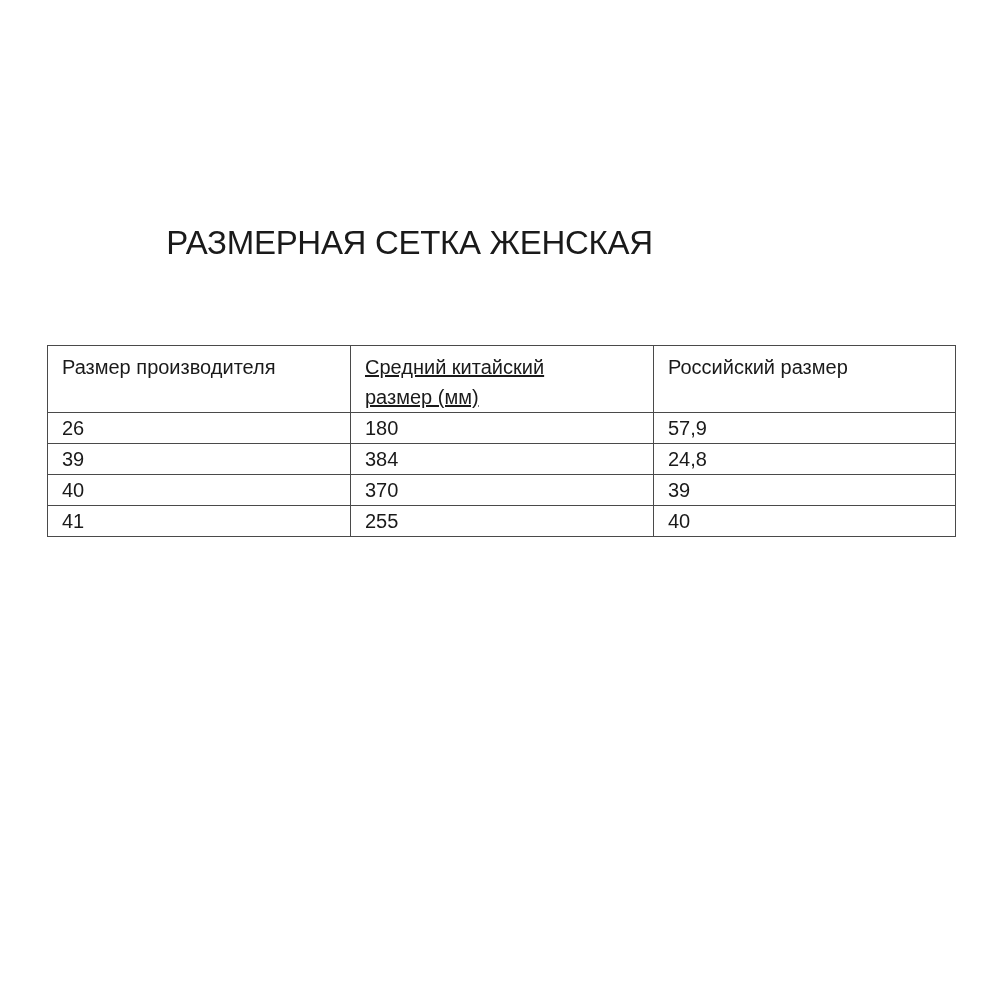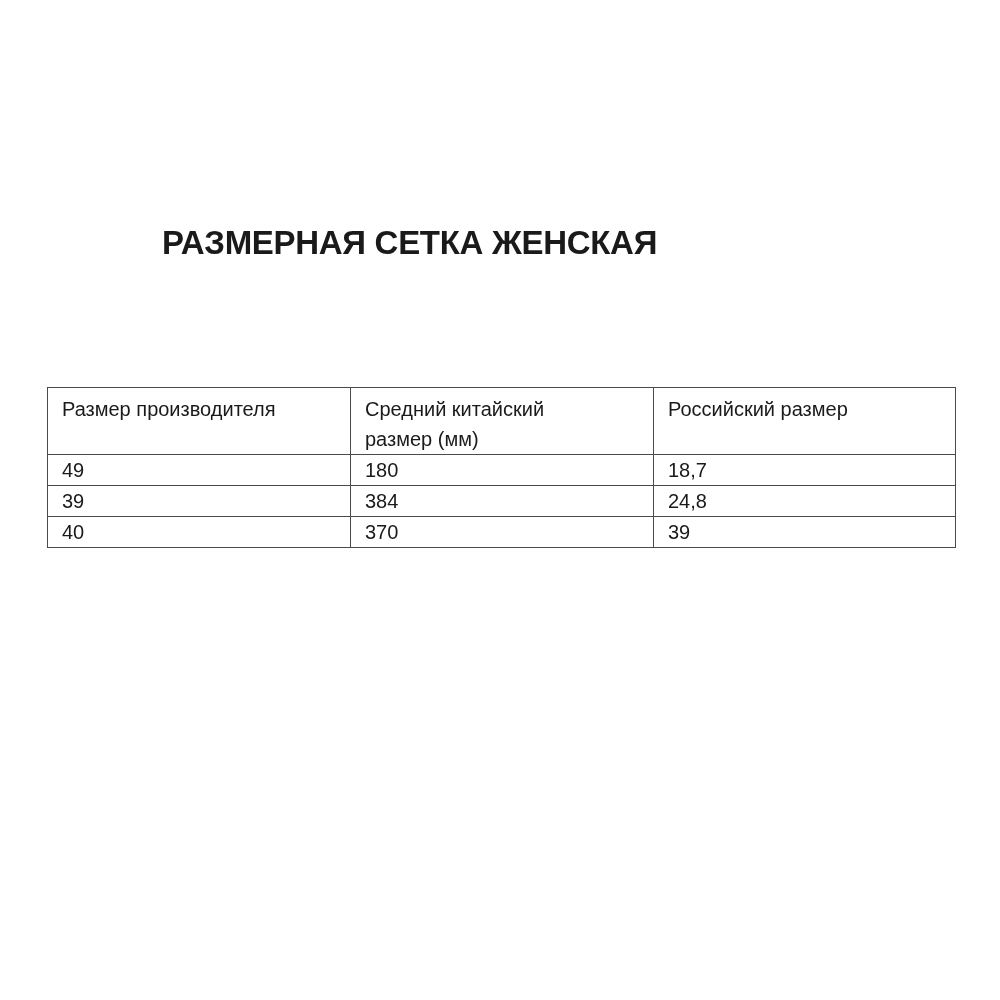--- a/index.html
+++ b/index.html
@@ -17,35 +17,34 @@
     overflow: hidden;
   }
   .title {
     position: absolute;
     left: 0;
     top: 224px;
     width: 819px;
     margin: 0;
     text-align: center;
     font-size: 33px;
-    font-weight: 700;
+    font-weight: 400;
     letter-spacing: -0.3px;
     color: #1a1a1a;
   }
   .size-table {
     position: absolute;
     left: 47px;
     top: 345px;
     width: 908px;
     border-collapse: collapse;
     table-layout: fixed;
     border: 1px solid #333333;
     font-size: 20px;
     color: #1a1a1a;
-    margin-top: 42px;
   }
   .size-table col.c1 { width: 303px; }
   .size-table col.c2 { width: 303px; }
   .size-table col.c3 { width: 302px; }
   .size-table th,
   .size-table td {
     border: 1px solid #4a4a4a;
     text-align: left;
     padding: 0 8px 0 14px;
     font-weight: 400;
@@ -56,21 +55,21 @@
     vertical-align: top;
     padding-top: 6px;
     line-height: 30px;
   }
   .size-table td {
     height: 30px;
     vertical-align: middle;
     line-height: 22px;
   }
   .hdr { display: inline-block; }
-  .hdr-wrap { max-width: 240px; }
+  .hdr-wrap { max-width: 240px; text-decoration: underline; }
 </style>
 </head>
 <body>
 
 <div class="page">
 
   <h1 class="title">РАЗМЕРНАЯ СЕТКА ЖЕНСКАЯ</h1>
 
   <table class="size-table">
     <colgroup>
@@ -86,30 +85,35 @@
         <th>
           <span class="hdr hdr-wrap">Средний китайский размер (мм)</span>
         </th>
         <th>
           <span class="hdr">Российский размер</span>
         </th>
       </tr>
     </thead>
     <tbody>
       <tr>
-        <td>49</td>
+        <td>26</td>
         <td>180</td>
-        <td>18,7</td>
+        <td>57,9</td>
       </tr>
       <tr>
         <td>39</td>
         <td>384</td>
         <td>24,8</td>
       </tr>
       <tr>
         <td>40</td>
         <td>370</td>
         <td>39</td>
       </tr>
+      <tr>
+        <td>41</td>
+        <td>255</td>
+        <td>40</td>
+      </tr>
     </tbody>
   </table>
 
 </div>
 
 </body></html>

